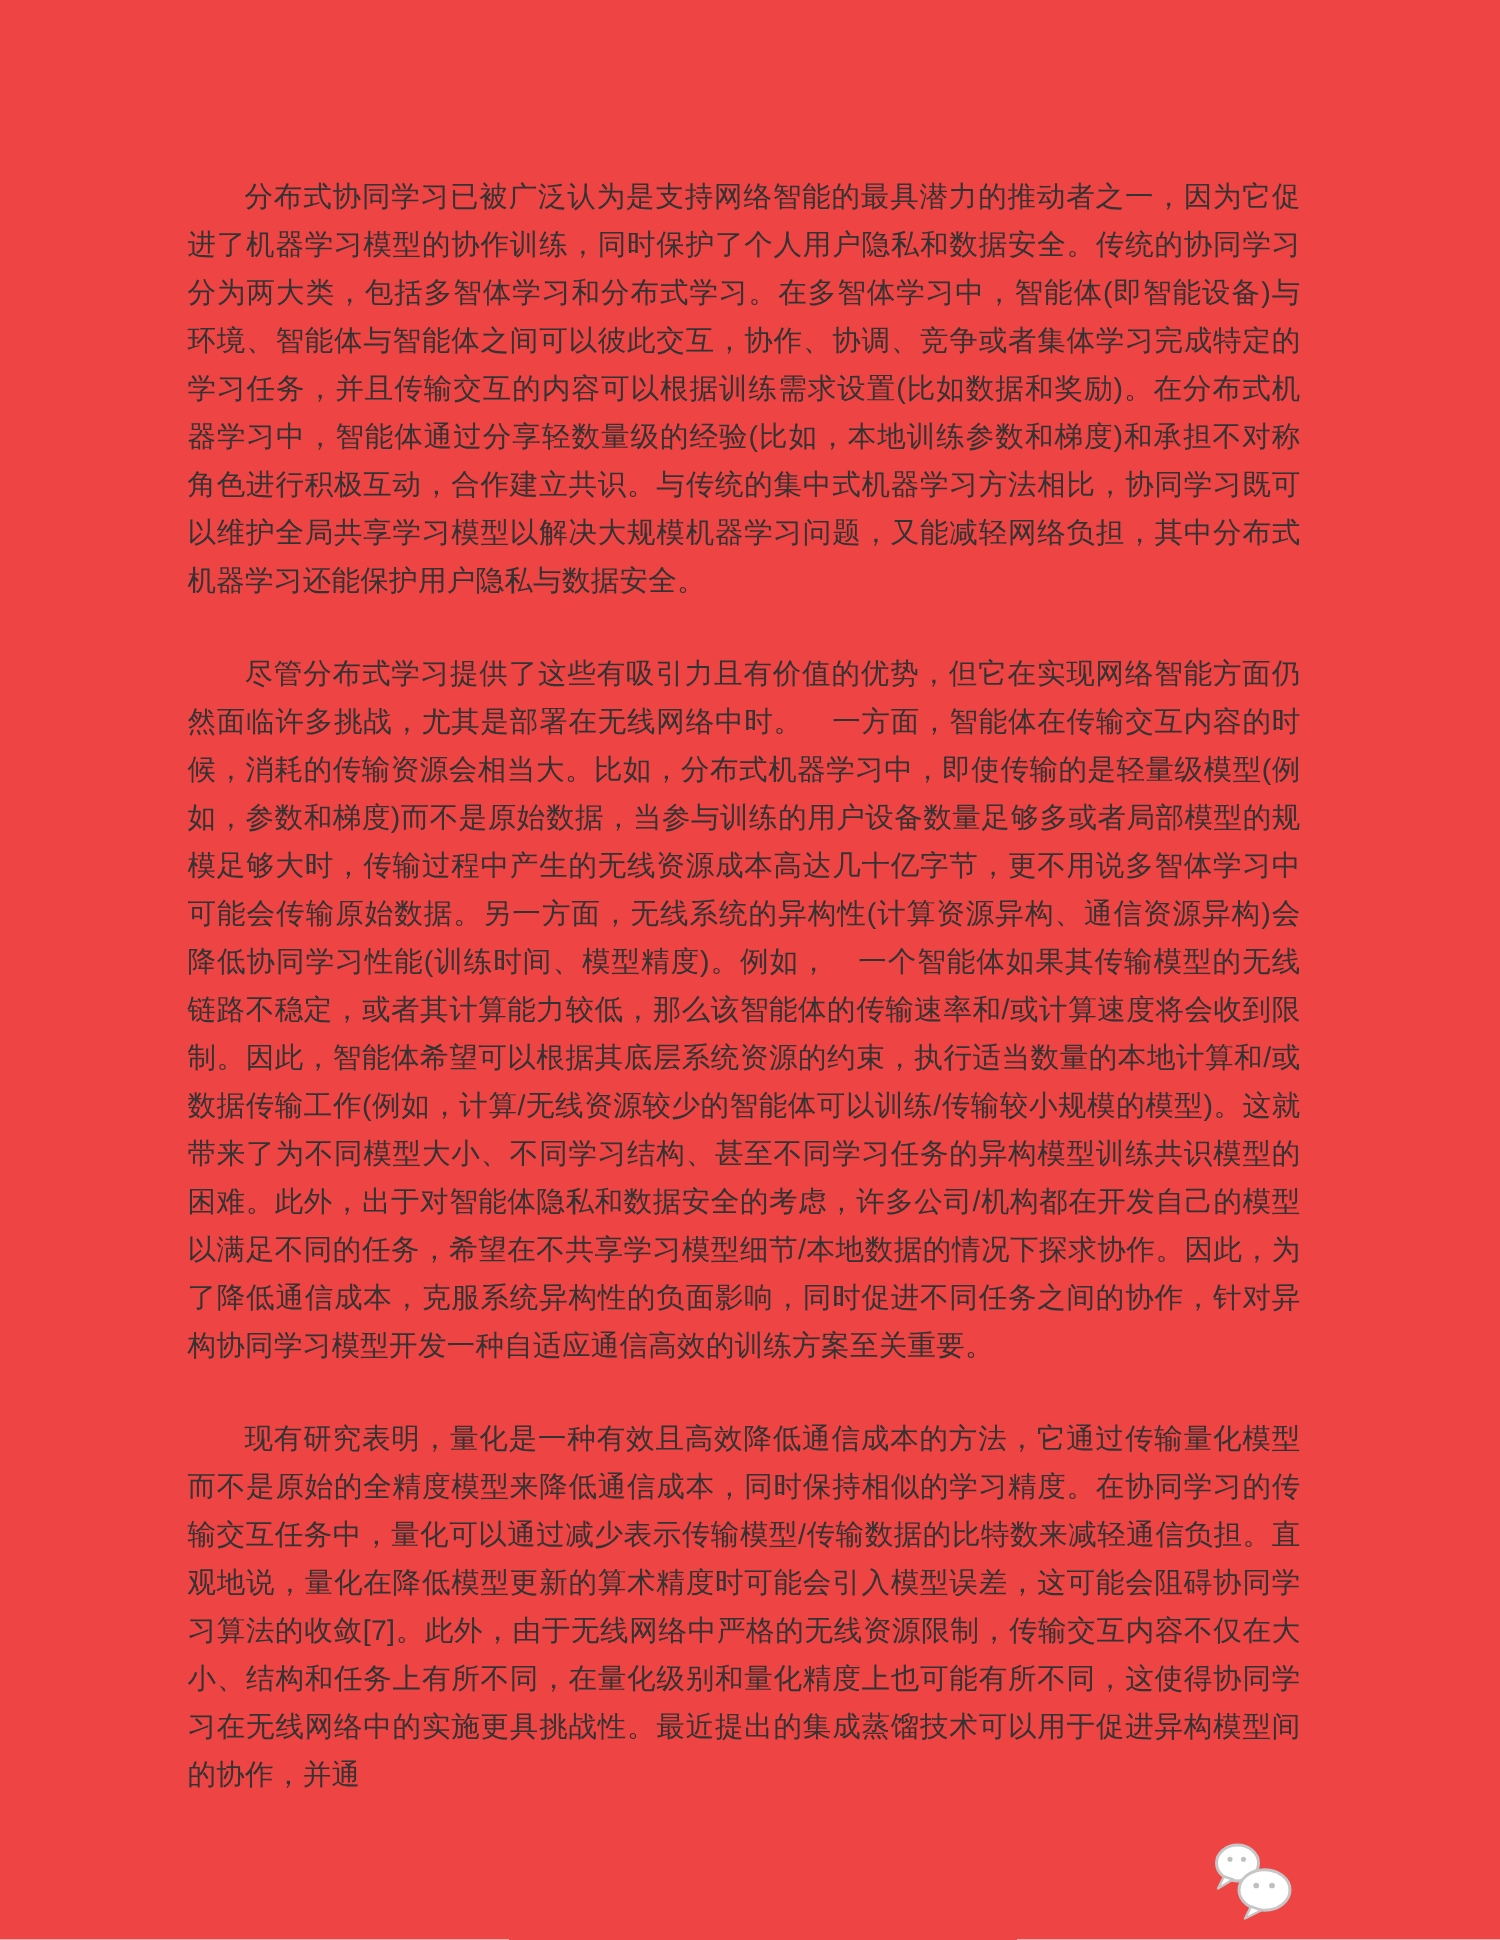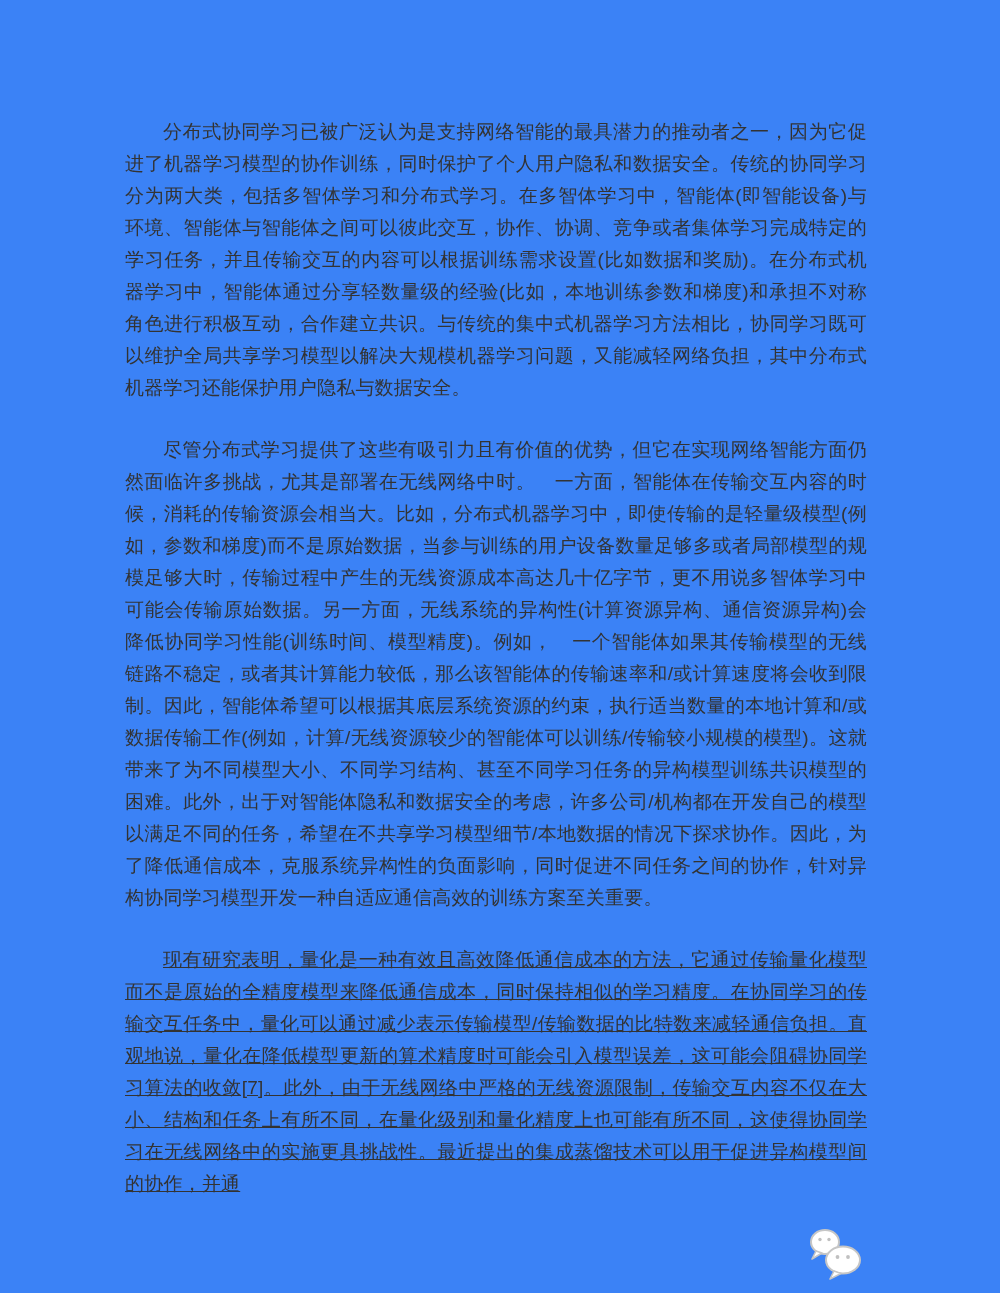--- a/index.html
+++ b/index.html
@@ -10,41 +10,40 @@
   body {
     width: 1000px;
     height: 1293px;
     position: relative;
     overflow: hidden;
     font-family: "Liberation Sans", "DejaVu Sans", sans-serif;
   }
   .page {
     position: absolute;
     inset: 0;
-    background: #3b82f6;
+    background: #ef4444;
   }
   .text-block {
     position: absolute;
     left: 125px;
     top: 116px;
     width: 742px;
     color: #333333;
     font-size: 19px;
     line-height: 32px;
     text-align: justify;
     text-justify: inter-ideograph;
     letter-spacing: 0.2px;
   }
   .text-block p {
     margin: 0 0 30px 0;
     text-indent: 38px;
   }
   .text-block p:last-child {
     margin-bottom: 0;
-    text-decoration: underline;
   }
   .watermark {
     position: absolute;
     left: 740px;
     top: 1226px;
     height: 60px;
     display: flex;
     align-items: center;
     gap: 4px;
     flex-direction: column;

